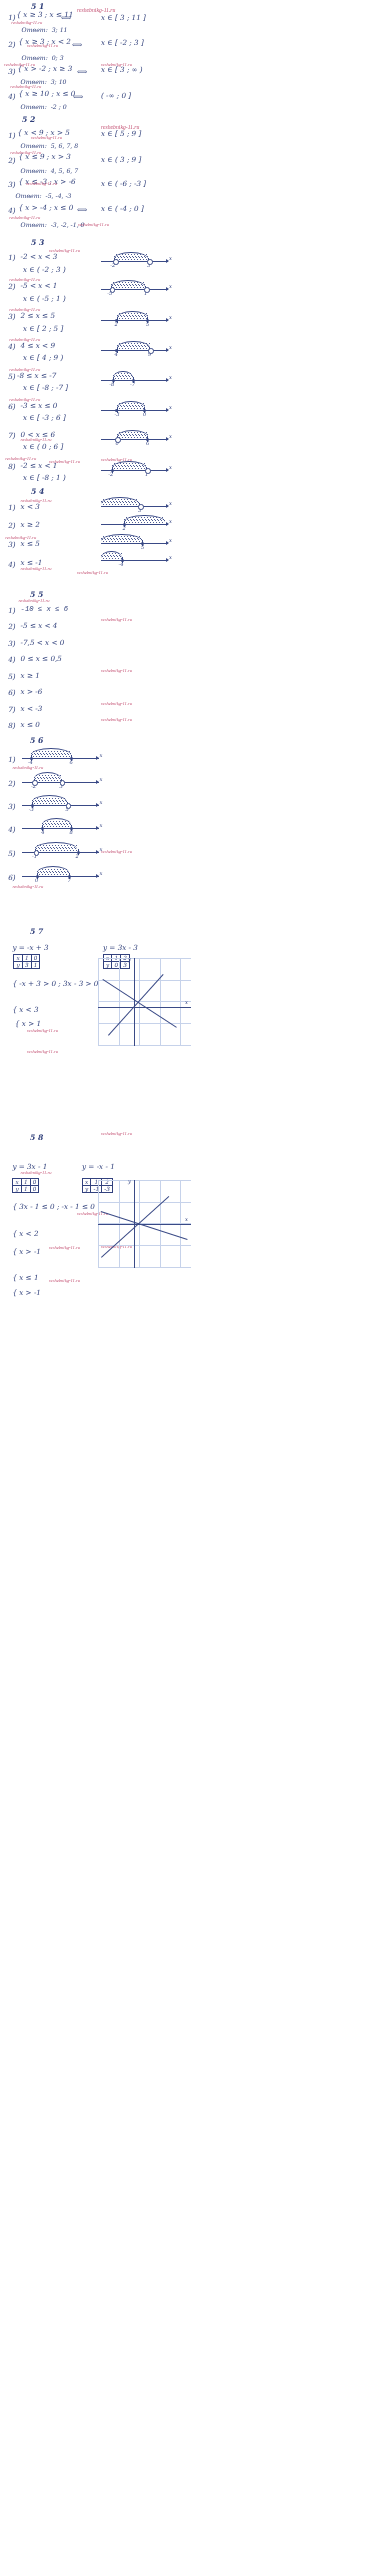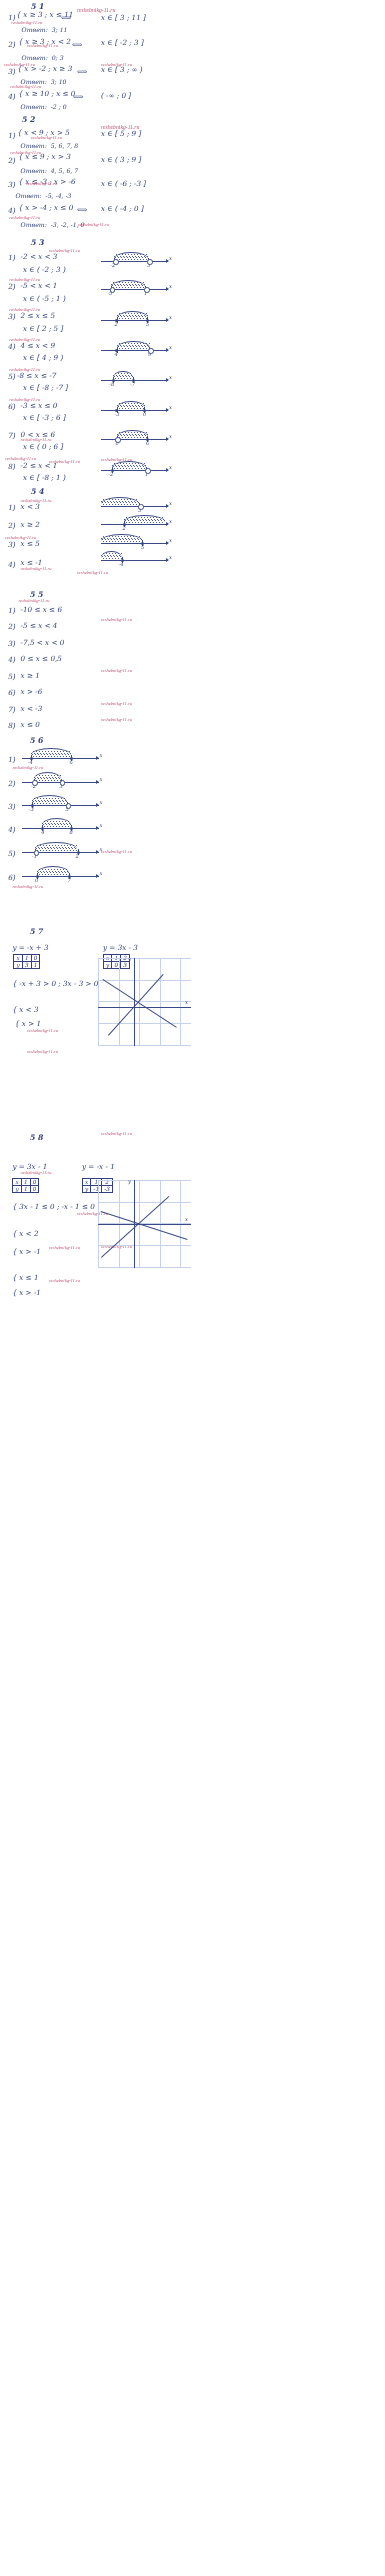--- a/index.html
+++ b/index.html
@@ -296,21 +296,21 @@
     <div class="hatch" style="left:0;top:-2.1px;width:20.6px;"></div>
     <div class="arcline" style="left:0;top:-4.1px;width:20.6px;"></div>
     <div class="dot" style="left:19.6px;top:3.6px;"></div>
     <div class="tlab" style="left:68px;top:-1px;">x</div>
   </div>
 
   <div class="hw sec" style="left:30px;top:590px;">5 5</div>
   <div class="wm" style="left:18.5px;top:598px;">reshebnikg-11.ru</div>
 
   <div class="hw num" style="left:8.2px;top:606px;">1)</div>
-  <div class="hw expr" style="left:20.6px;top:605px;">-10 ≤ x ≤ 6</div>
+  <div class="hw expr" style="left:20.6px;top:605px;font-family:Liberation Mono, monospace;">-10 ≤ x ≤ 6</div>
 
   <div class="hw num" style="left:8.2px;top:622px;">2)</div>
   <div class="hw expr" style="left:20.6px;top:621px;">-5 ≤ x &lt; 4</div>
   <div class="wm" style="left:101px;top:617px;">reshebnikg-11.ru</div>
 
   <div class="hw num" style="left:8.2px;top:639px;">3)</div>
   <div class="hw expr" style="left:20.6px;top:638px;">-7,5 &lt; x &lt; 0</div>
 
   <div class="hw num" style="left:8.2px;top:655px;">4)</div>
   <div class="hw expr" style="left:20.6px;top:654px;">0 ≤ x ≤ 0,5</div>

